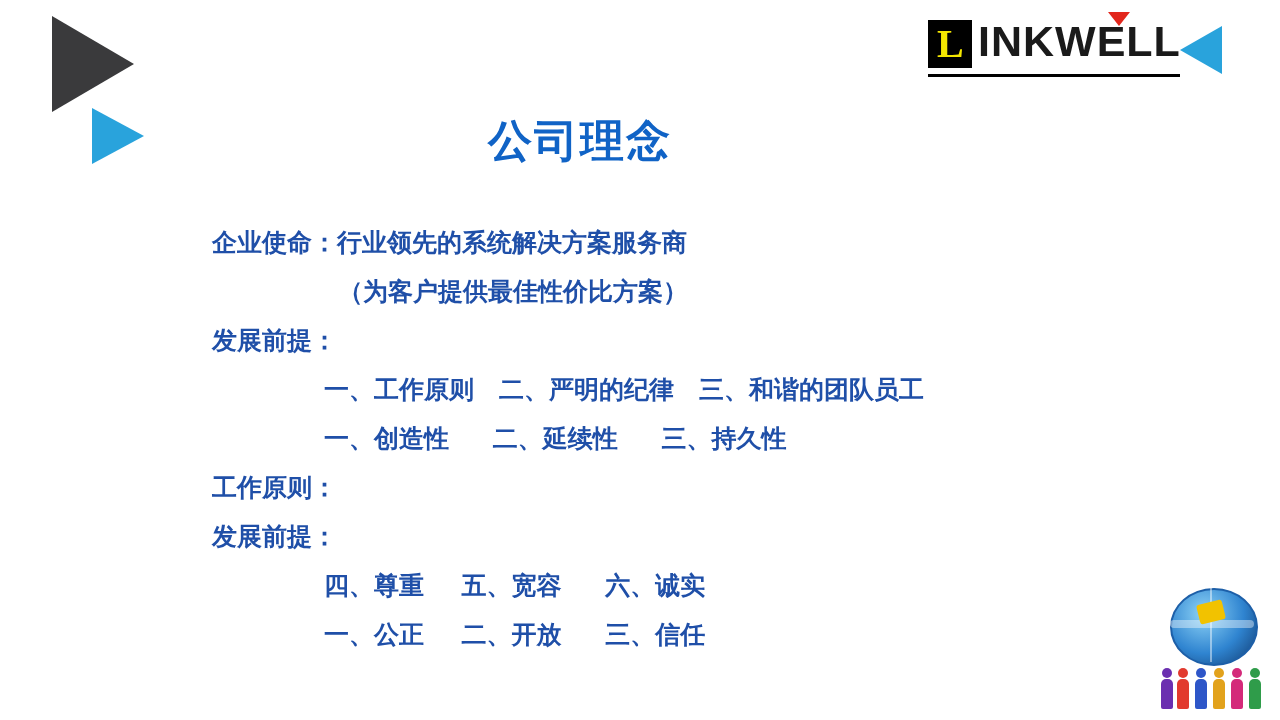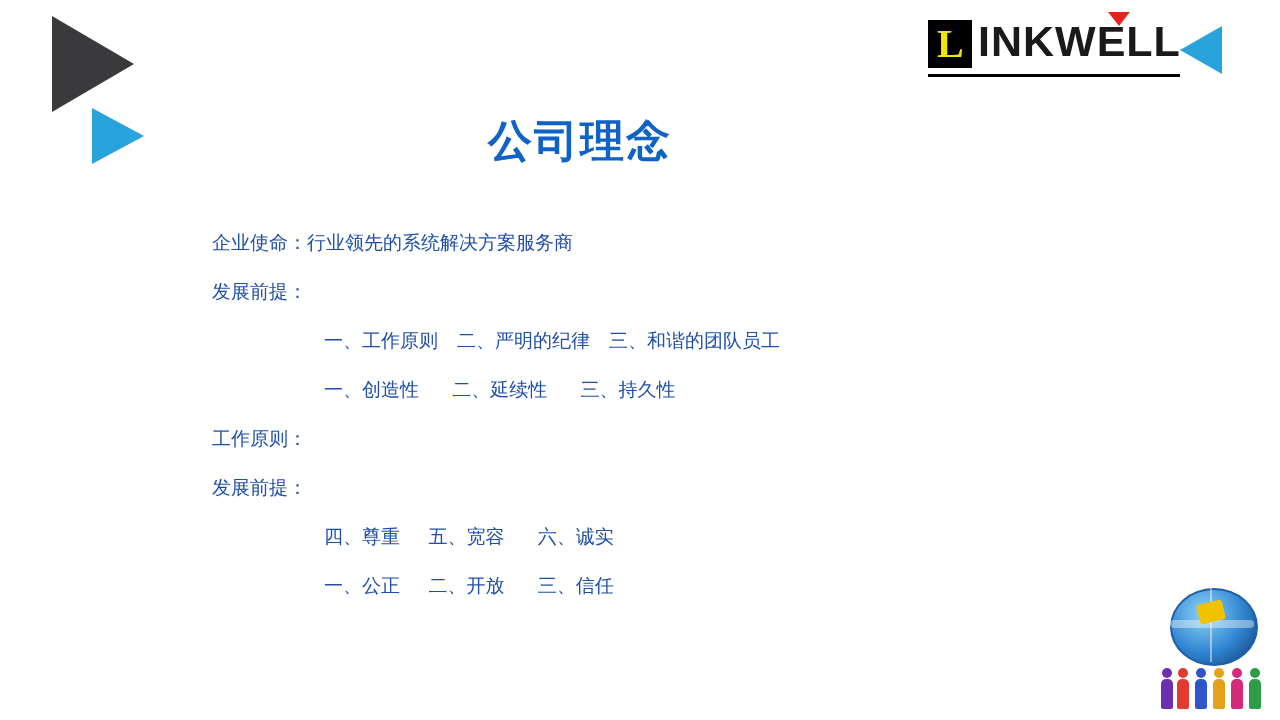--- a/index.html
+++ b/index.html
@@ -130,21 +130,22 @@
   }
 
   
   .body-block {
     position: absolute;
     left: 212px;
     top: 218px;
     width: 1000px;
     color: #1f4fa8;
     font-family: "Liberation Serif", serif;
-    font-size: 19px;
+    font-size: 25px;
+    font-weight: bold;
   }
   .line {
     line-height: 49px;
     white-space: pre;
   }
   .line.indent-1 { padding-left: 126px; }
   .line.indent-2 { padding-left: 112px; }
 
   
   .corner-pic {
@@ -253,20 +254,21 @@
     <div class="word">INKWELL</div>
     <div class="red-tri"></div>
     <div class="underline"></div>
     <div class="blue-tri"></div>
   </div>
 
   <div class="slide-title">公司理念</div>
 
   <div class="body-block">
     <div class="line">企业使命：行业领先的系统解决方案服务商</div>
+    <div class="line indent-1">（为客户提供最佳性价比方案）</div>
     <div class="line">发展前提：</div>
     <div class="line indent-2">一、工作原则    二、严明的纪律    三、和谐的团队员工</div>
     <div class="line indent-2">一、创造性       二、延续性       三、持久性</div>
     <div class="line">工作原则：</div>
     <div class="line">发展前提：</div>
     <div class="line indent-2">四、尊重      五、宽容       六、诚实</div>
     <div class="line indent-2">一、公正      二、开放       三、信任</div>
   </div>
 
   <div class="corner-pic">

